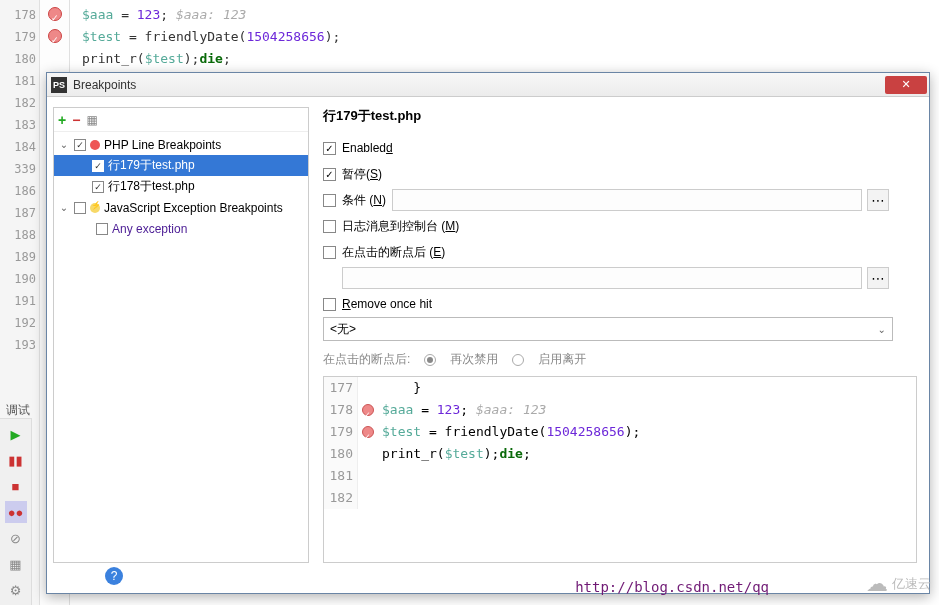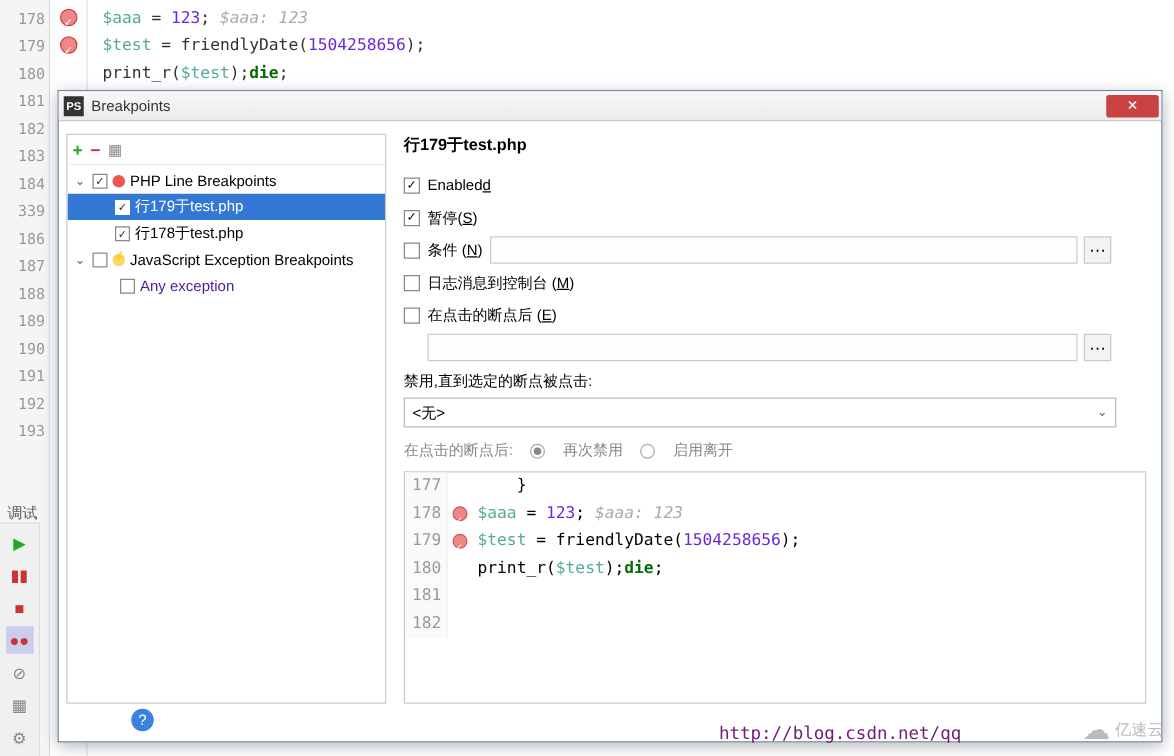--- a/index.html
+++ b/index.html
@@ -548,22 +548,25 @@
         <span class="cb"></span>
         <span class="lbl"><span>在点击的断点后 (</span><span class="u">E</span><span>)</span></span>
       </div>
 
       <div class="opt-row">
         <span style="width:13px"></span>
         <input type="text" class="combo" style="max-width: 520px;">
         <button class="btn-side">⋯</button>
       </div>
 
-
-      <div class="section-label">禁用,直到选定的断点被点击:</div>
+      <div class="opt-row">
+        <span class="cb"></span>
+        <span class="lbl"><span class="u">R</span>emove once hit</span>
+      </div>
+
       <div class="combo-full">
         <span>&lt;无&gt;</span>
         <span class="arrow">⌄</span>
       </div>
 
       <div class="radio-row">
         <span>在点击的断点后:</span>
         <span class="radio sel"></span>
         <span>再次禁用</span>
         <span class="radio"></span>

